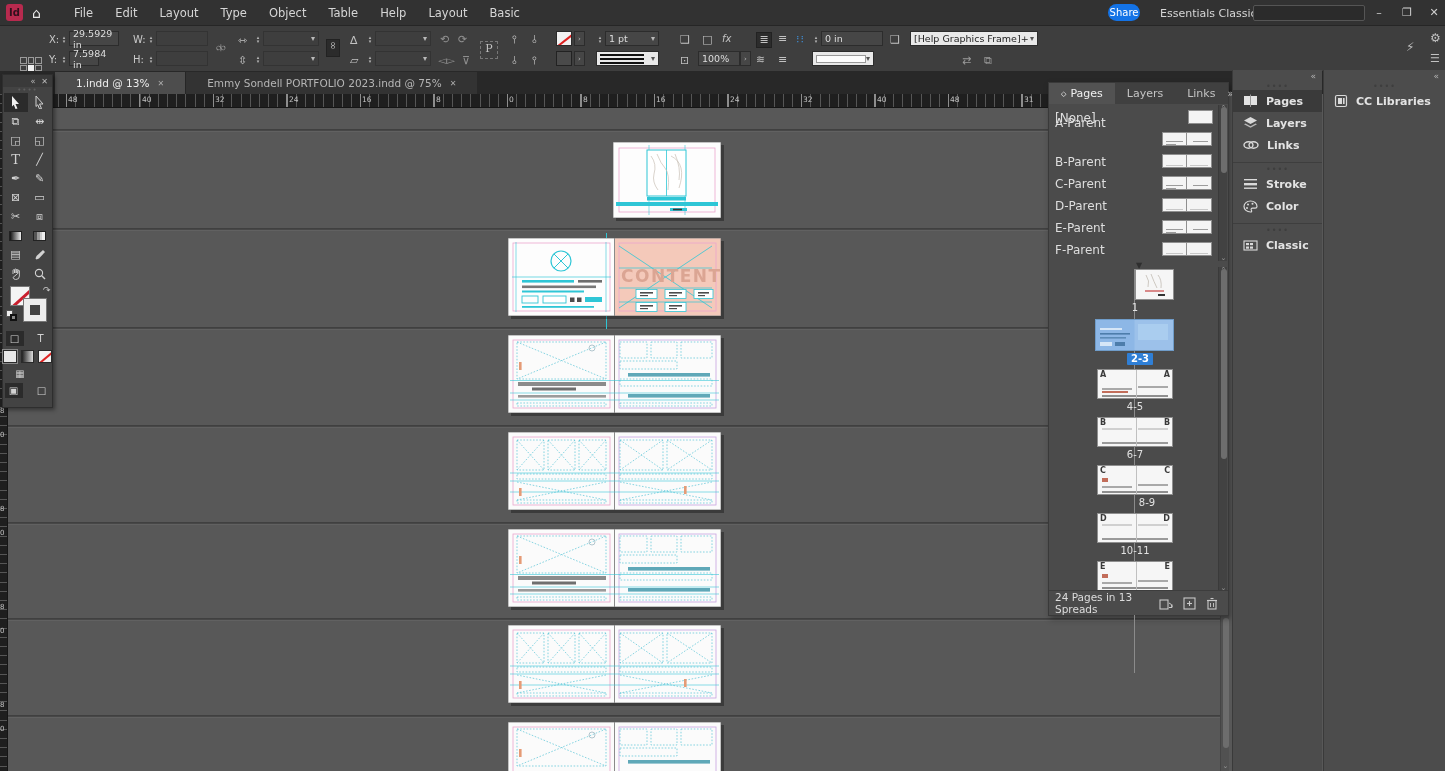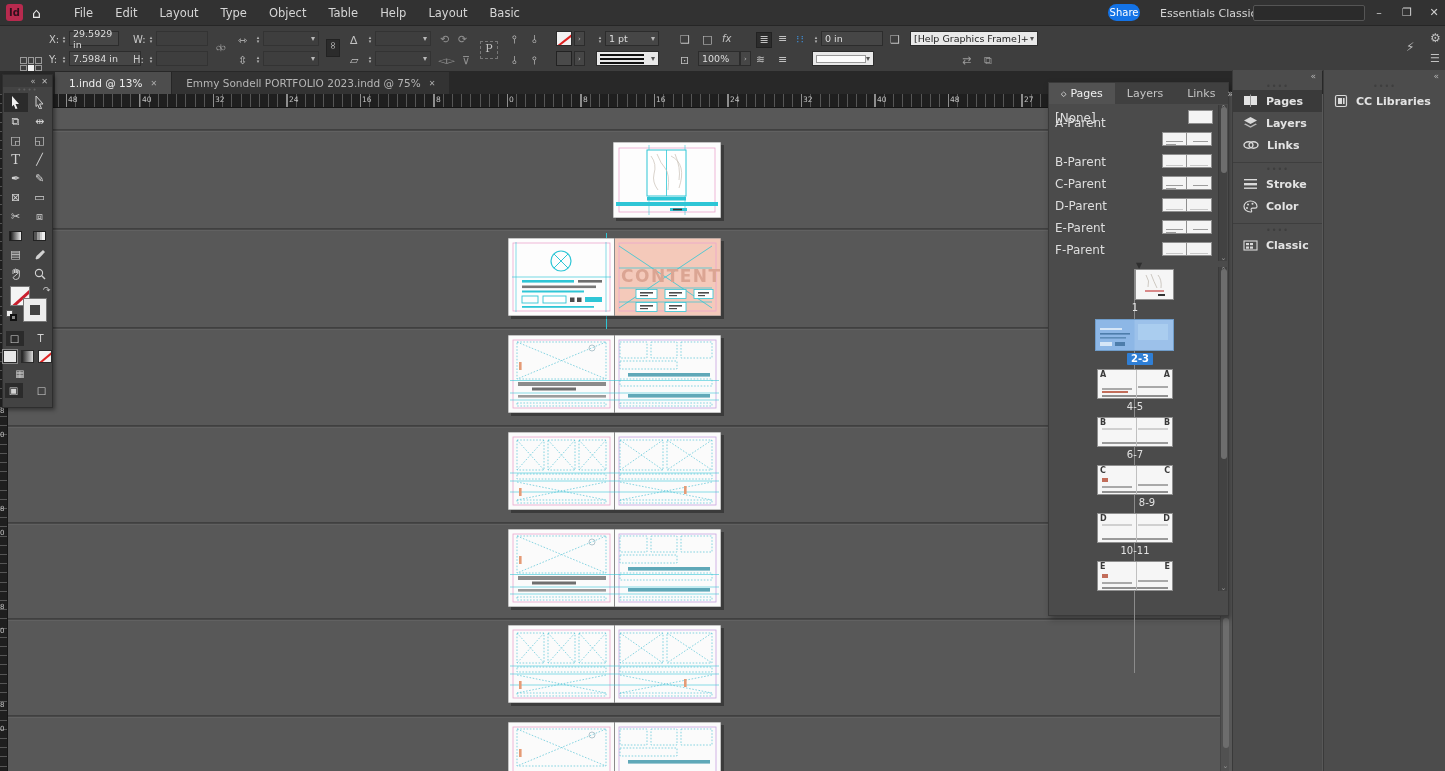--- a/index.html
+++ b/index.html
@@ -42,21 +42,21 @@
   .redslash { background:#f2f2f2; position:relative; overflow:hidden; }
   .redslash::after { content:""; position:absolute; left:-3px; top:6px; width:26px; height:2px;
     background:#d22; transform:rotate(-38deg); }
   .mini-btn { position:absolute; width:11px; height:15px; background:#464646; border:1px solid #2c2c2c;
     color:#bbb; font-size:7px; display:flex; align-items:center; justify-content:center; }
   .stroke-preview { display:flex; flex-direction:column; gap:2px; width:44px; }
   .stroke-preview i { height:2px; background:#111; }
 
   
   #tabbar { left:0; top:72px; width:1445px; height:22px; background:#282828; display:flex; }
-  .doctab { height:22px; display:flex; align-items:center; gap:8px; padding:0 14px; font-size:10.5px; }
+  .doctab { height:22px; display:flex; align-items:center; gap:8px; padding:0 21px; font-size:10.5px; }
   .doctab.active { background:#4d4d4d; color:#ececec; }
   .doctab.inactive { background:#333; color:#b5b5b5; border-left:1px solid #262626; }
   .tab-x { font-size:8px; color:#aaa; }
 
   
   #hruler { left:8px; top:94px; width:1212px; height:14px; background:#1f1f1f; border-bottom:1px solid #151515;
     background-image:
       repeating-linear-gradient(90deg,#8d8d8d 0 1px,transparent 1px 73.5px),
       repeating-linear-gradient(90deg,#565656 0 1px,transparent 1px 9.19px);
     background-size:100% 100%,100% 4px; background-position:58px 0,58px bottom; }
@@ -190,21 +190,21 @@
         <i></i>
         <i></i>
         <i></i>
         <i></i>
     </div>
     <span class="lbl" style="left:49px;top:8px">X:</span>
     <span class="stp" style="left:60px;top:5px">▴<br>▾</span>
     <div class="fld" style="left:69px;top:5px;width:50px">29.5929 in</div>
     <span class="lbl" style="left:49px;top:28px">Y:</span>
     <span class="stp" style="left:60px;top:25px">▴<br>▾</span>
-    <div class="fld" style="left:69px;top:25px;width:72px">7.5984 in</div>
+    <div class="fld" style="left:69px;top:25px;width:30px">7.5984 in</div>
 
     <span class="lbl" style="left:133px;top:8px">W:</span>
     <span class="stp" style="left:147px;top:5px">▴<br>▾</span>
     <div class="fld" style="left:156px;top:5px;width:52px;background:transparent;border-color:#333"></div>
     <span class="lbl" style="left:133px;top:28px">H:</span>
     <span class="stp" style="left:147px;top:25px">▴<br>▾</span>
     <div class="fld" style="left:156px;top:25px;width:52px;background:transparent;border-color:#333"></div>
 
     <span class="cicon" style="left:216px;top:14px;font-size:12px;color:#9a9a9a">⧞</span>
 
@@ -317,21 +317,21 @@
     <span class="hnum" style="left:281px">24</span>
     <span class="hnum" style="left:354px">16</span>
     <span class="hnum" style="left:428px">8</span>
     <span class="hnum" style="left:501px">0</span>
     <span class="hnum" style="left:575px">8</span>
     <span class="hnum" style="left:648px">16</span>
     <span class="hnum" style="left:722px">24</span>
     <span class="hnum" style="left:795px">32</span>
     <span class="hnum" style="left:869px">40</span>
     <span class="hnum" style="left:942px">48</span>
-    <span class="hnum" style="left:1016px">27</span>
+    <span class="hnum" style="left:1016px">31</span>
   </div>
   <div id="vruler" class="abs">
     <span class="vnum" style="top:313px">8</span>
     <span class="vnum" style="top:337px">0</span>
     <span class="vnum" style="top:411px">8</span>
     <span class="vnum" style="top:435px">0</span>
     <span class="vnum" style="top:509px">8</span>
     <span class="vnum" style="top:533px">0</span>
     <span class="vnum" style="top:607px">8</span>
     <span class="vnum" style="top:631px">0</span>
@@ -883,20 +883,41 @@
       <div class="thumb-line" style="left:4px;top:25px;width:66px;background:#8f8f8f"></div>
       <div style="position:absolute;left:37.5px;top:0;width:1px;height:100%;background:#c0c0c0"></div>
     </div>
 
     <div class="vscroll" style="left:169px;top:184px;height:324px">
       <div class="vthumb" style="top:2px;height:190px"></div>
       <span class="vchev" style="top:-1px">⌃</span>
         <span class="vchev" style="bottom:-1px;position:absolute">⌄</span>
     </div>
 
+    <div id="pp-status">
+      <span>24 Pages in 13 Spreads</span>
+      <div id="pp-status-icons">
+        <svg width="14" height="13" viewBox="0 0 14 13">
+          <rect x="1" y="3" width="8" height="9" fill="none" stroke="#c9c9c9" stroke-width="1.1"></rect>
+          <path d="M10 6 a4 4 0 0 1 3 4 M13 7.5 l0 3 l-3 0" fill="none" stroke="#c9c9c9" stroke-width="1"></path>
+        </svg>
+        <svg width="13" height="13" viewBox="0 0 13 13">
+          <rect x="1" y="1" width="11" height="11" fill="none" stroke="#c9c9c9" stroke-width="1.1"></rect>
+          <line x1="6.5" y1="4" x2="6.5" y2="9" stroke="#c9c9c9" stroke-width="1.1"></line>
+          <line x1="4" y1="6.5" x2="9" y2="6.5" stroke="#c9c9c9" stroke-width="1.1"></line>
+        </svg>
+        <svg width="12" height="13" viewBox="0 0 12 13">
+          <rect x="2" y="3.5" width="8" height="8.5" fill="none" stroke="#c9c9c9" stroke-width="1.1"></rect>
+          <line x1="1" y1="3.5" x2="11" y2="3.5" stroke="#c9c9c9" stroke-width="1.1"></line>
+          <line x1="4.5" y1="1.5" x2="7.5" y2="1.5" stroke="#c9c9c9" stroke-width="1.1"></line>
+          <line x1="4.5" y1="6" x2="4.5" y2="10" stroke="#c9c9c9" stroke-width="0.9"></line>
+          <line x1="7.5" y1="6" x2="7.5" y2="10" stroke="#c9c9c9" stroke-width="0.9"></line>
+        </svg>
+      </div>
+    </div>
   </div>
 
   <div id="dock1" class="abs">
     <div class="dock-head">
         <span>«</span>
       </div>
     <div class="dock-grip">••••</div>
     <div class="dock-item active">
       <svg width="15" height="14" viewBox="0 0 15 14">
         <rect x="1" y="2" width="6" height="9" fill="#e3e3e3"></rect>

